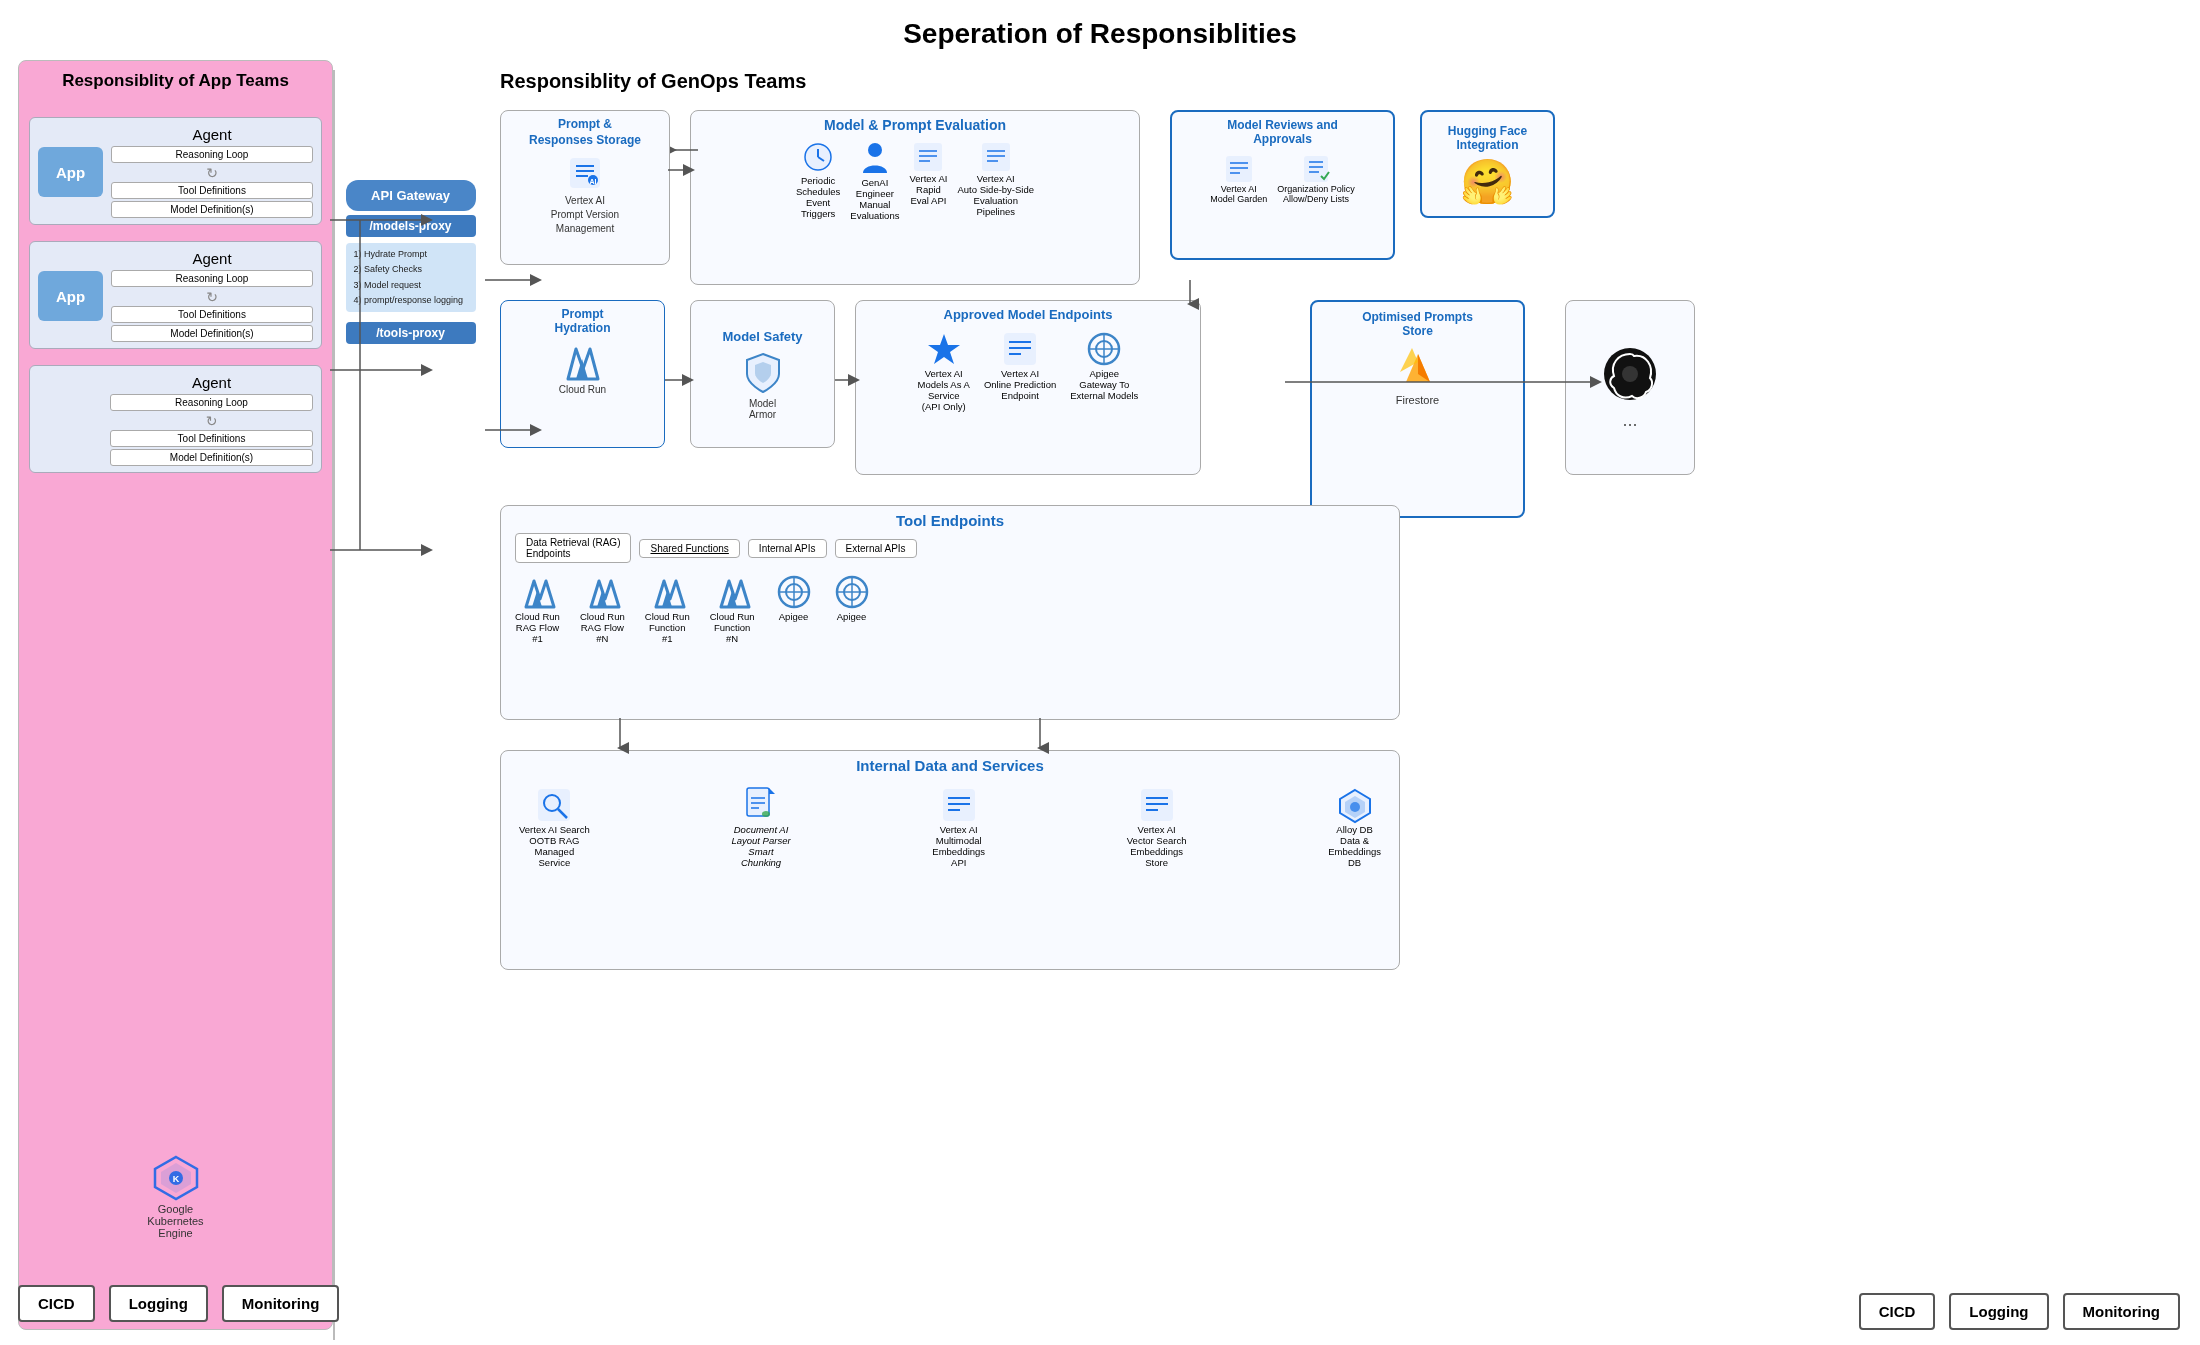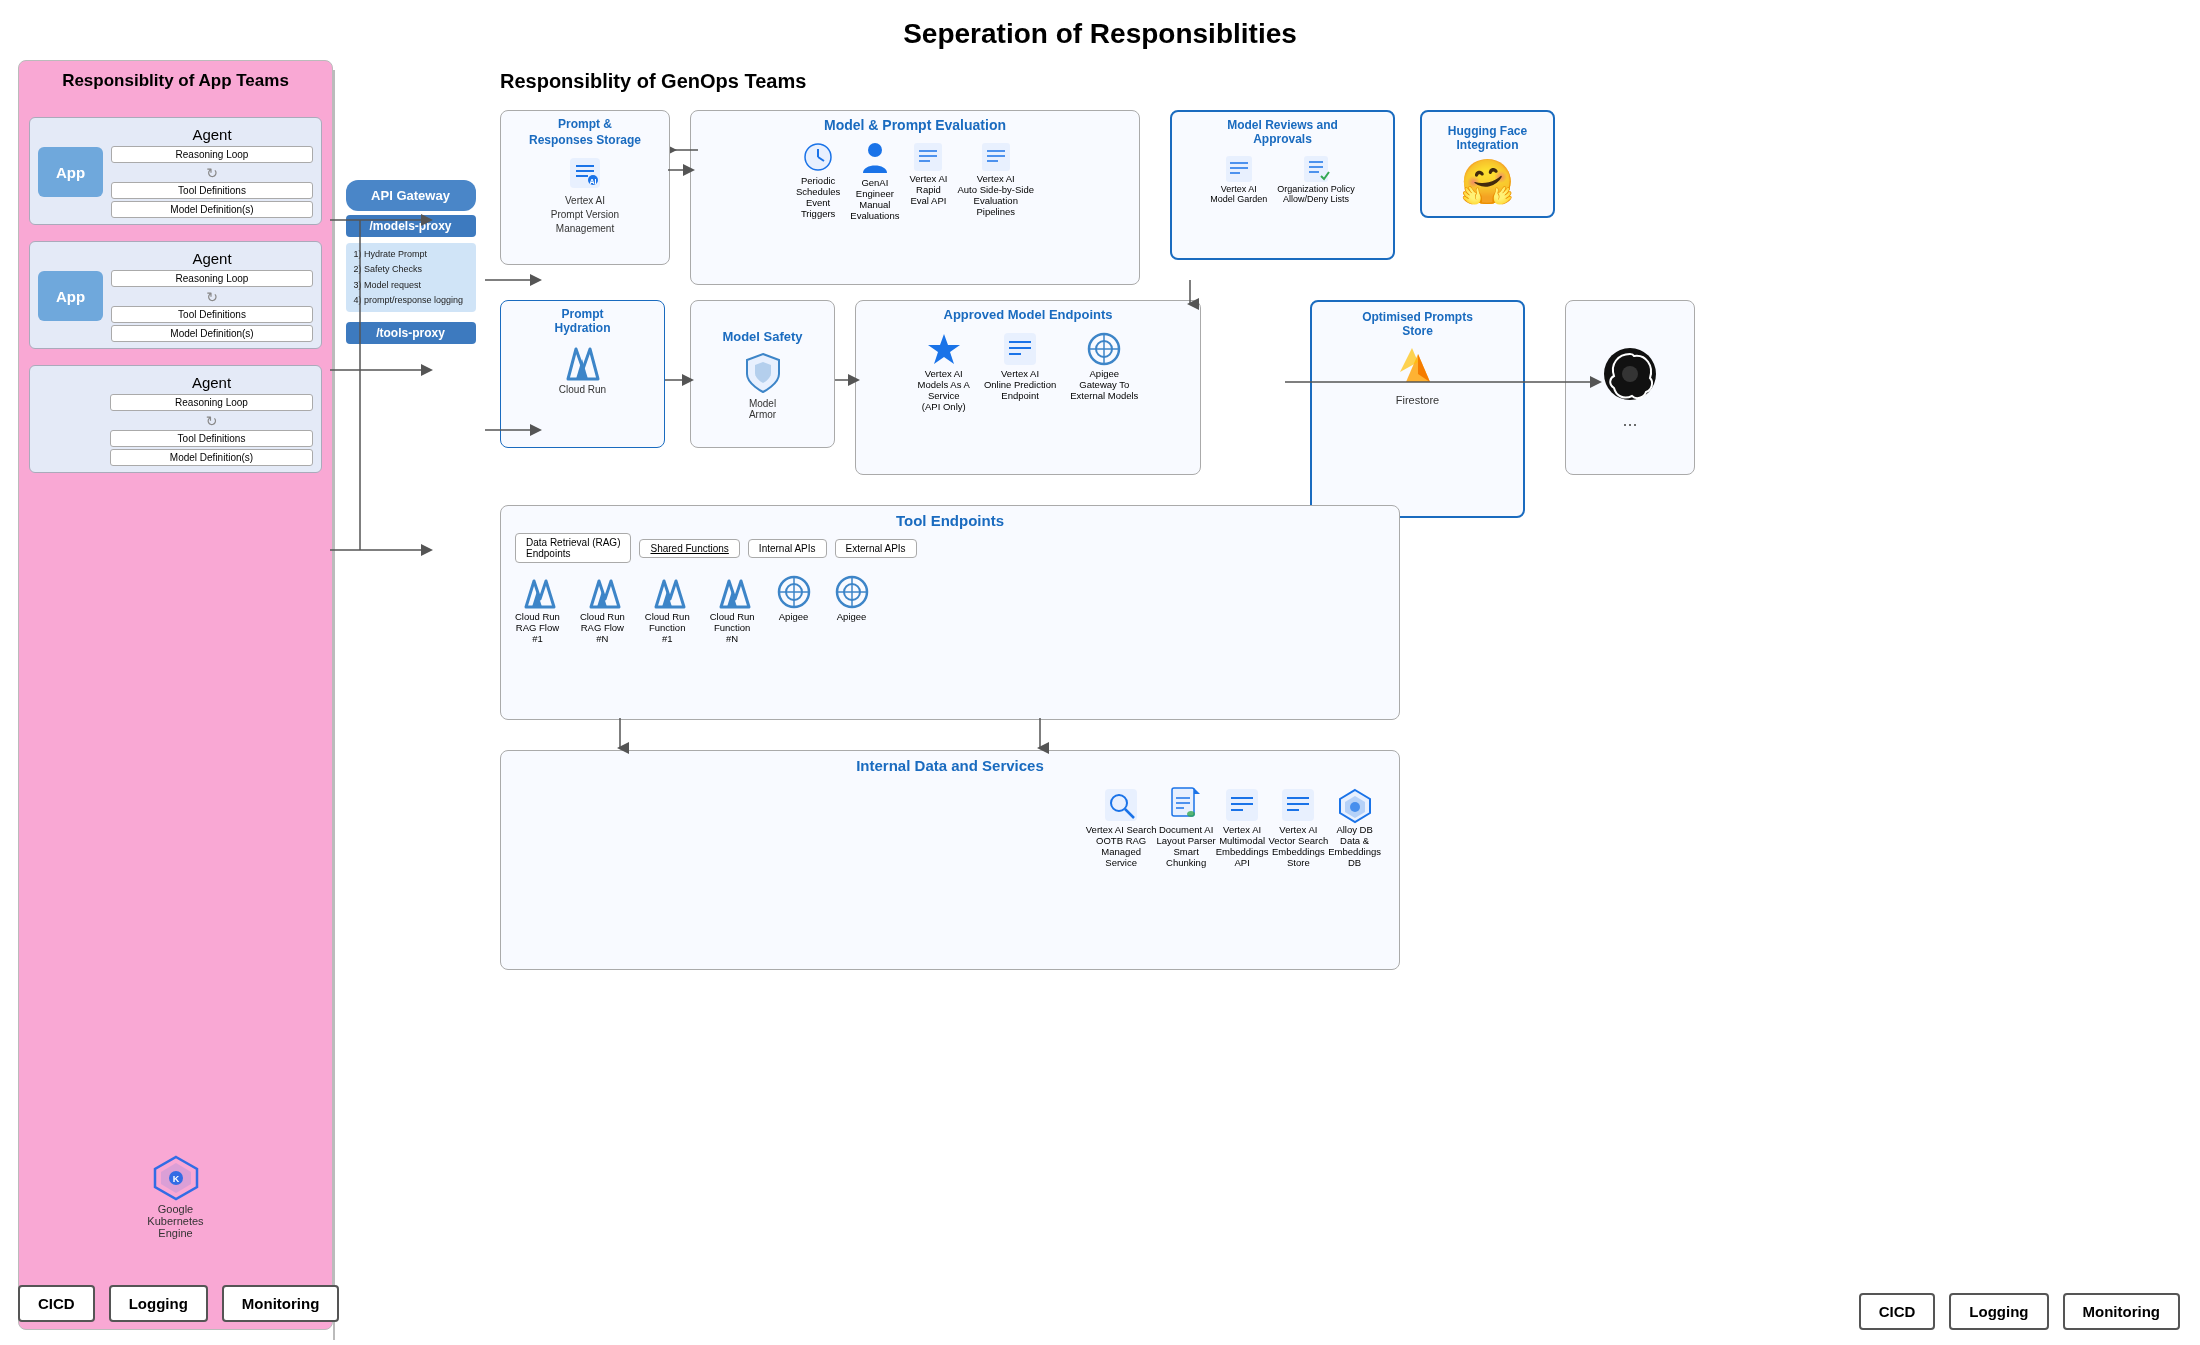--- a/index.html
+++ b/index.html
@@ -331,32 +331,32 @@
               <line x1="19" y1="4" x2="19" y2="34" stroke="#3d85c8" stroke-width="1.5"></line>
             </svg>
             <span>Apigee</span>
           </div>
         </div>
       </div>
 
       <div style="border:1.5px solid #aaa; border-radius:8px; background:#f8faff; position:absolute; top:690px; left:10px; width:900px; height:220px;">
         <div style="font-size:15px; font-weight:bold; color:#1a6bbf; text-align:center; padding:6px 8px 4px 8px;">Internal Data and Services</div>
 
-        <div style="display:flex; padding:8px 18px; justify-content:flex-end; align-items:flex-start;">
+        <div style="display:flex; gap:22px; padding:8px 18px; justify-content:space-between; align-items:flex-start;">
 
           <div style="display:flex; flex-direction:column; align-items:center; font-size:9.5px; text-align:center;">
             <svg width="38" height="38" viewBox="0 0 38 38">
               <rect x="3" y="3" width="32" height="32" rx="4" fill="#e8f0fe"></rect>
               <circle cx="17" cy="17" r="8" fill="none" stroke="#1a73e8" stroke-width="2"></circle>
               <line x1="23" y1="23" x2="32" y2="32" stroke="#1a73e8" stroke-width="2.5"></line>
             </svg>
             <span>Vertex AI Search<br>OOTB RAG<br>Managed<br>Service</span>
           </div>
 
-          <div style="display:flex; flex-direction:column; align-items:center; font-size:9.5px; text-align:center;">
+          <div style="display:flex; flex-direction:column; align-items:center; font-size:9.5px; text-align:center;font-style:italic;">
             <svg width="38" height="38" viewBox="0 0 38 38">
               <rect x="5" y="2" width="22" height="28" rx="2" fill="#e8f0fe" stroke="#1a73e8" stroke-width="1.5"></rect>
               <path d="M27 2 L33 8 L27 8 Z" fill="#1a73e8"></path>
               <line x1="9" y1="12" x2="23" y2="12" stroke="#1a73e8" stroke-width="1.5"></line>
               <line x1="9" y1="17" x2="23" y2="17" stroke="#1a73e8" stroke-width="1.5"></line>
               <line x1="9" y1="22" x2="17" y2="22" stroke="#1a73e8" stroke-width="1.5"></line>
               <path d="M20 28 C20 24 28 24 28 28 C28 32 20 32 20 28 Z" fill="#34a853" opacity="0.8"></path>
             </svg>
             <span>Document AI<br>Layout Parser<br>Smart<br>Chunking</span>
           </div>

